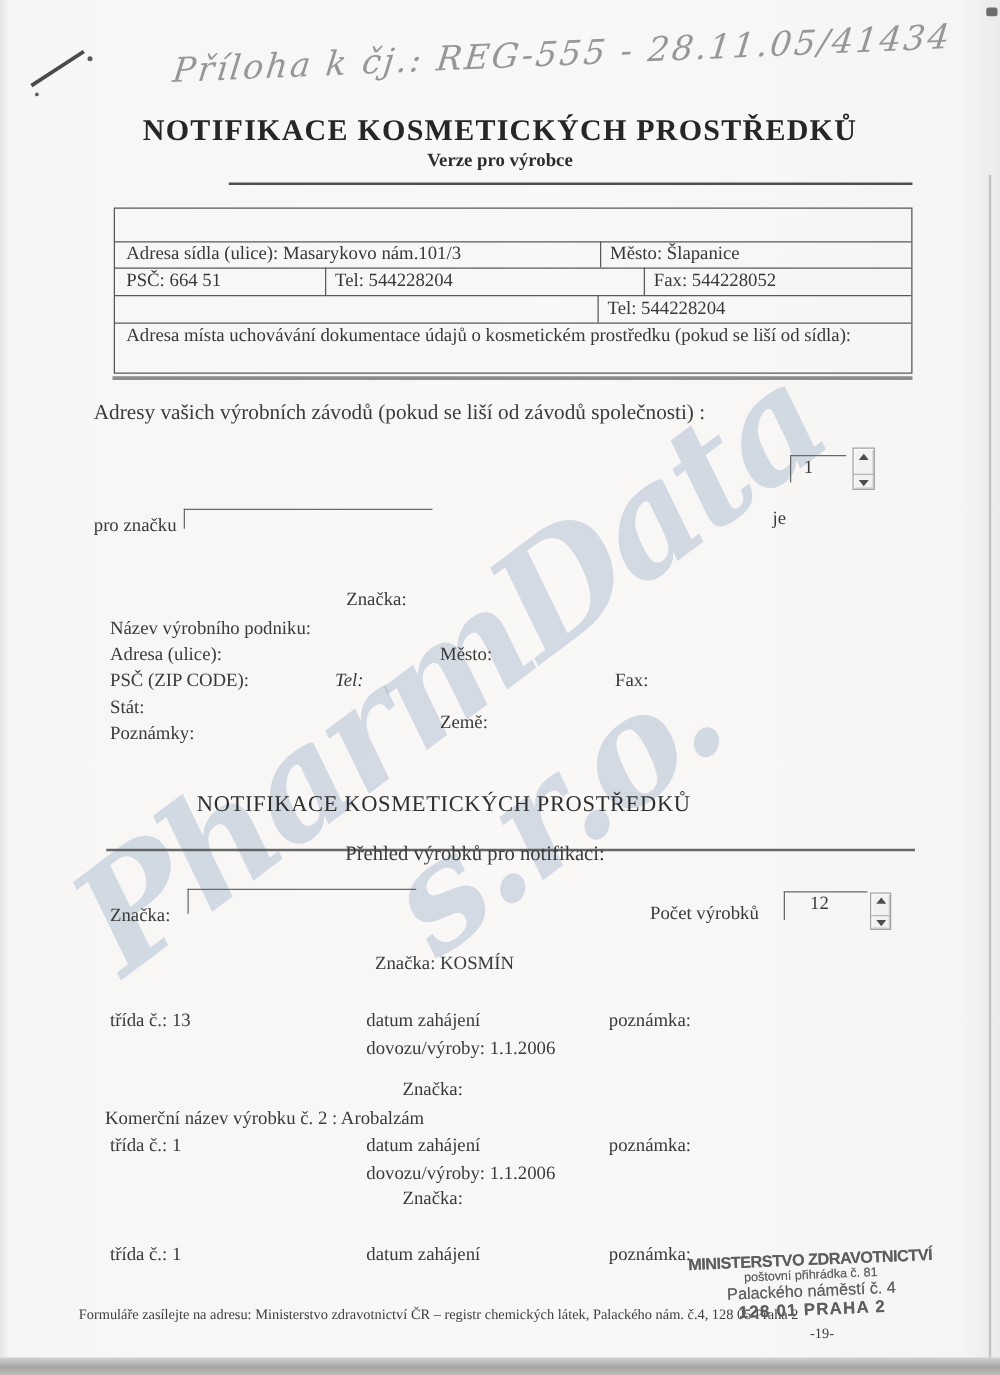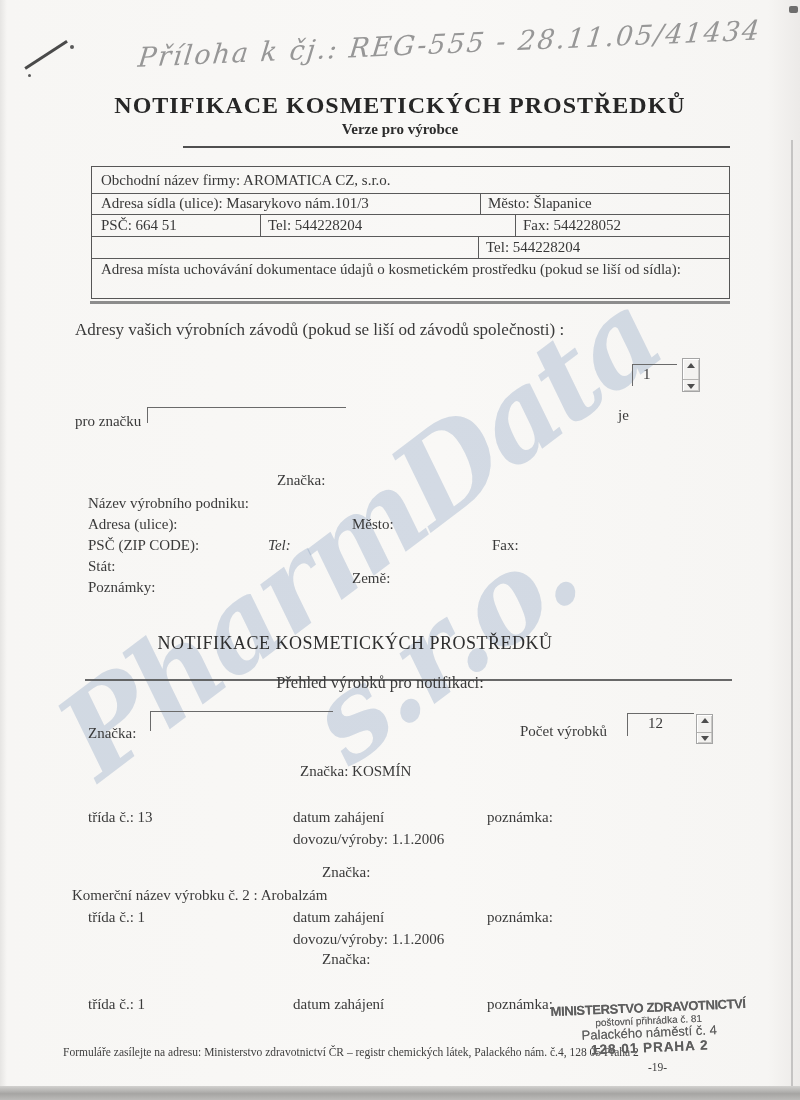--- a/index.html
+++ b/index.html
@@ -78,21 +78,20 @@
   <div class="abs ctable">
     <div class="hline" style="top:26px;"></div>
     <div class="hline" style="top:47px;"></div>
     <div class="hline" style="top:69px;"></div>
     <div class="hline" style="top:91px;"></div>
     <div class="vline" style="left:388px;top:26px;height:21px;"></div>
     <div class="vline" style="left:168px;top:47px;height:22px;"></div>
     <div class="vline" style="left:423px;top:47px;height:22px;"></div>
     <div class="vline" style="left:386px;top:69px;height:22px;"></div>
 
-    <div class="cell" style="left:9px;top:5px;">Obchodní název firmy: AROMATICA CZ, s.r.o.</div>
     <div class="cell" style="left:9px;top:28px;">Adresa sídla (ulice): Masarykovo nám.101/3</div>
     <div class="cell" style="left:396px;top:28px;">Město: Šlapanice</div>
     <div class="cell" style="left:9px;top:50px;">PSČ: 664 51</div>
     <div class="cell" style="left:176px;top:50px;">Tel: 544228204</div>
     <div class="cell" style="left:431px;top:50px;">Fax: 544228052</div>
     <div class="cell" style="left:394px;top:72px;">Tel: 544228204</div>
     <div class="cell wrap" style="left:9px;top:93px;width:615px;line-height:19px;">Adresa místa uchovávání dokumentace údajů o kosmetickém prostředku (pokud se liší od sídla):</div>
   </div>
   <div class="rule" style="left:90px;top:301px;width:640px;height:3px;background:#8c8c8c;"></div>
 
@@ -145,21 +144,21 @@
       </div>
   </div>
 
   <div class="t" style="left:300px;top:763px;">Značka: KOSMÍN</div>
   <div class="t" style="left:88px;top:809px;">třída č.: 13</div>
   <div class="t" style="left:293px;top:809px;">datum zahájení</div>
   <div class="t" style="left:487px;top:809px;">poznámka:</div>
   <div class="t" style="left:293px;top:831px;">dovozu/výroby: 1.1.2006</div>
 
   <div class="t" style="left:322px;top:864px;">Značka:</div>
-  <div class="t" style="left:72px;top:887px;">Komerční název výrobku č. 2 : Arobalzám</div>
+  <div class="t" style="left:84px;top:887px;">Komerční název výrobku č. 2 : Arobalzám</div>
   <div class="t" style="left:88px;top:909px;">třída č.: 1</div>
   <div class="t" style="left:293px;top:909px;">datum zahájení</div>
   <div class="t" style="left:487px;top:909px;">poznámka:</div>
   <div class="t" style="left:293px;top:931px;">dovozu/výroby: 1.1.2006</div>
 
   <div class="t" style="left:322px;top:951px;">Značka:</div>
   <div class="t" style="left:88px;top:996px;">třída č.: 1</div>
   <div class="t" style="left:293px;top:996px;">datum zahájení</div>
   <div class="t" style="left:487px;top:996px;">poznámka:</div>
 

